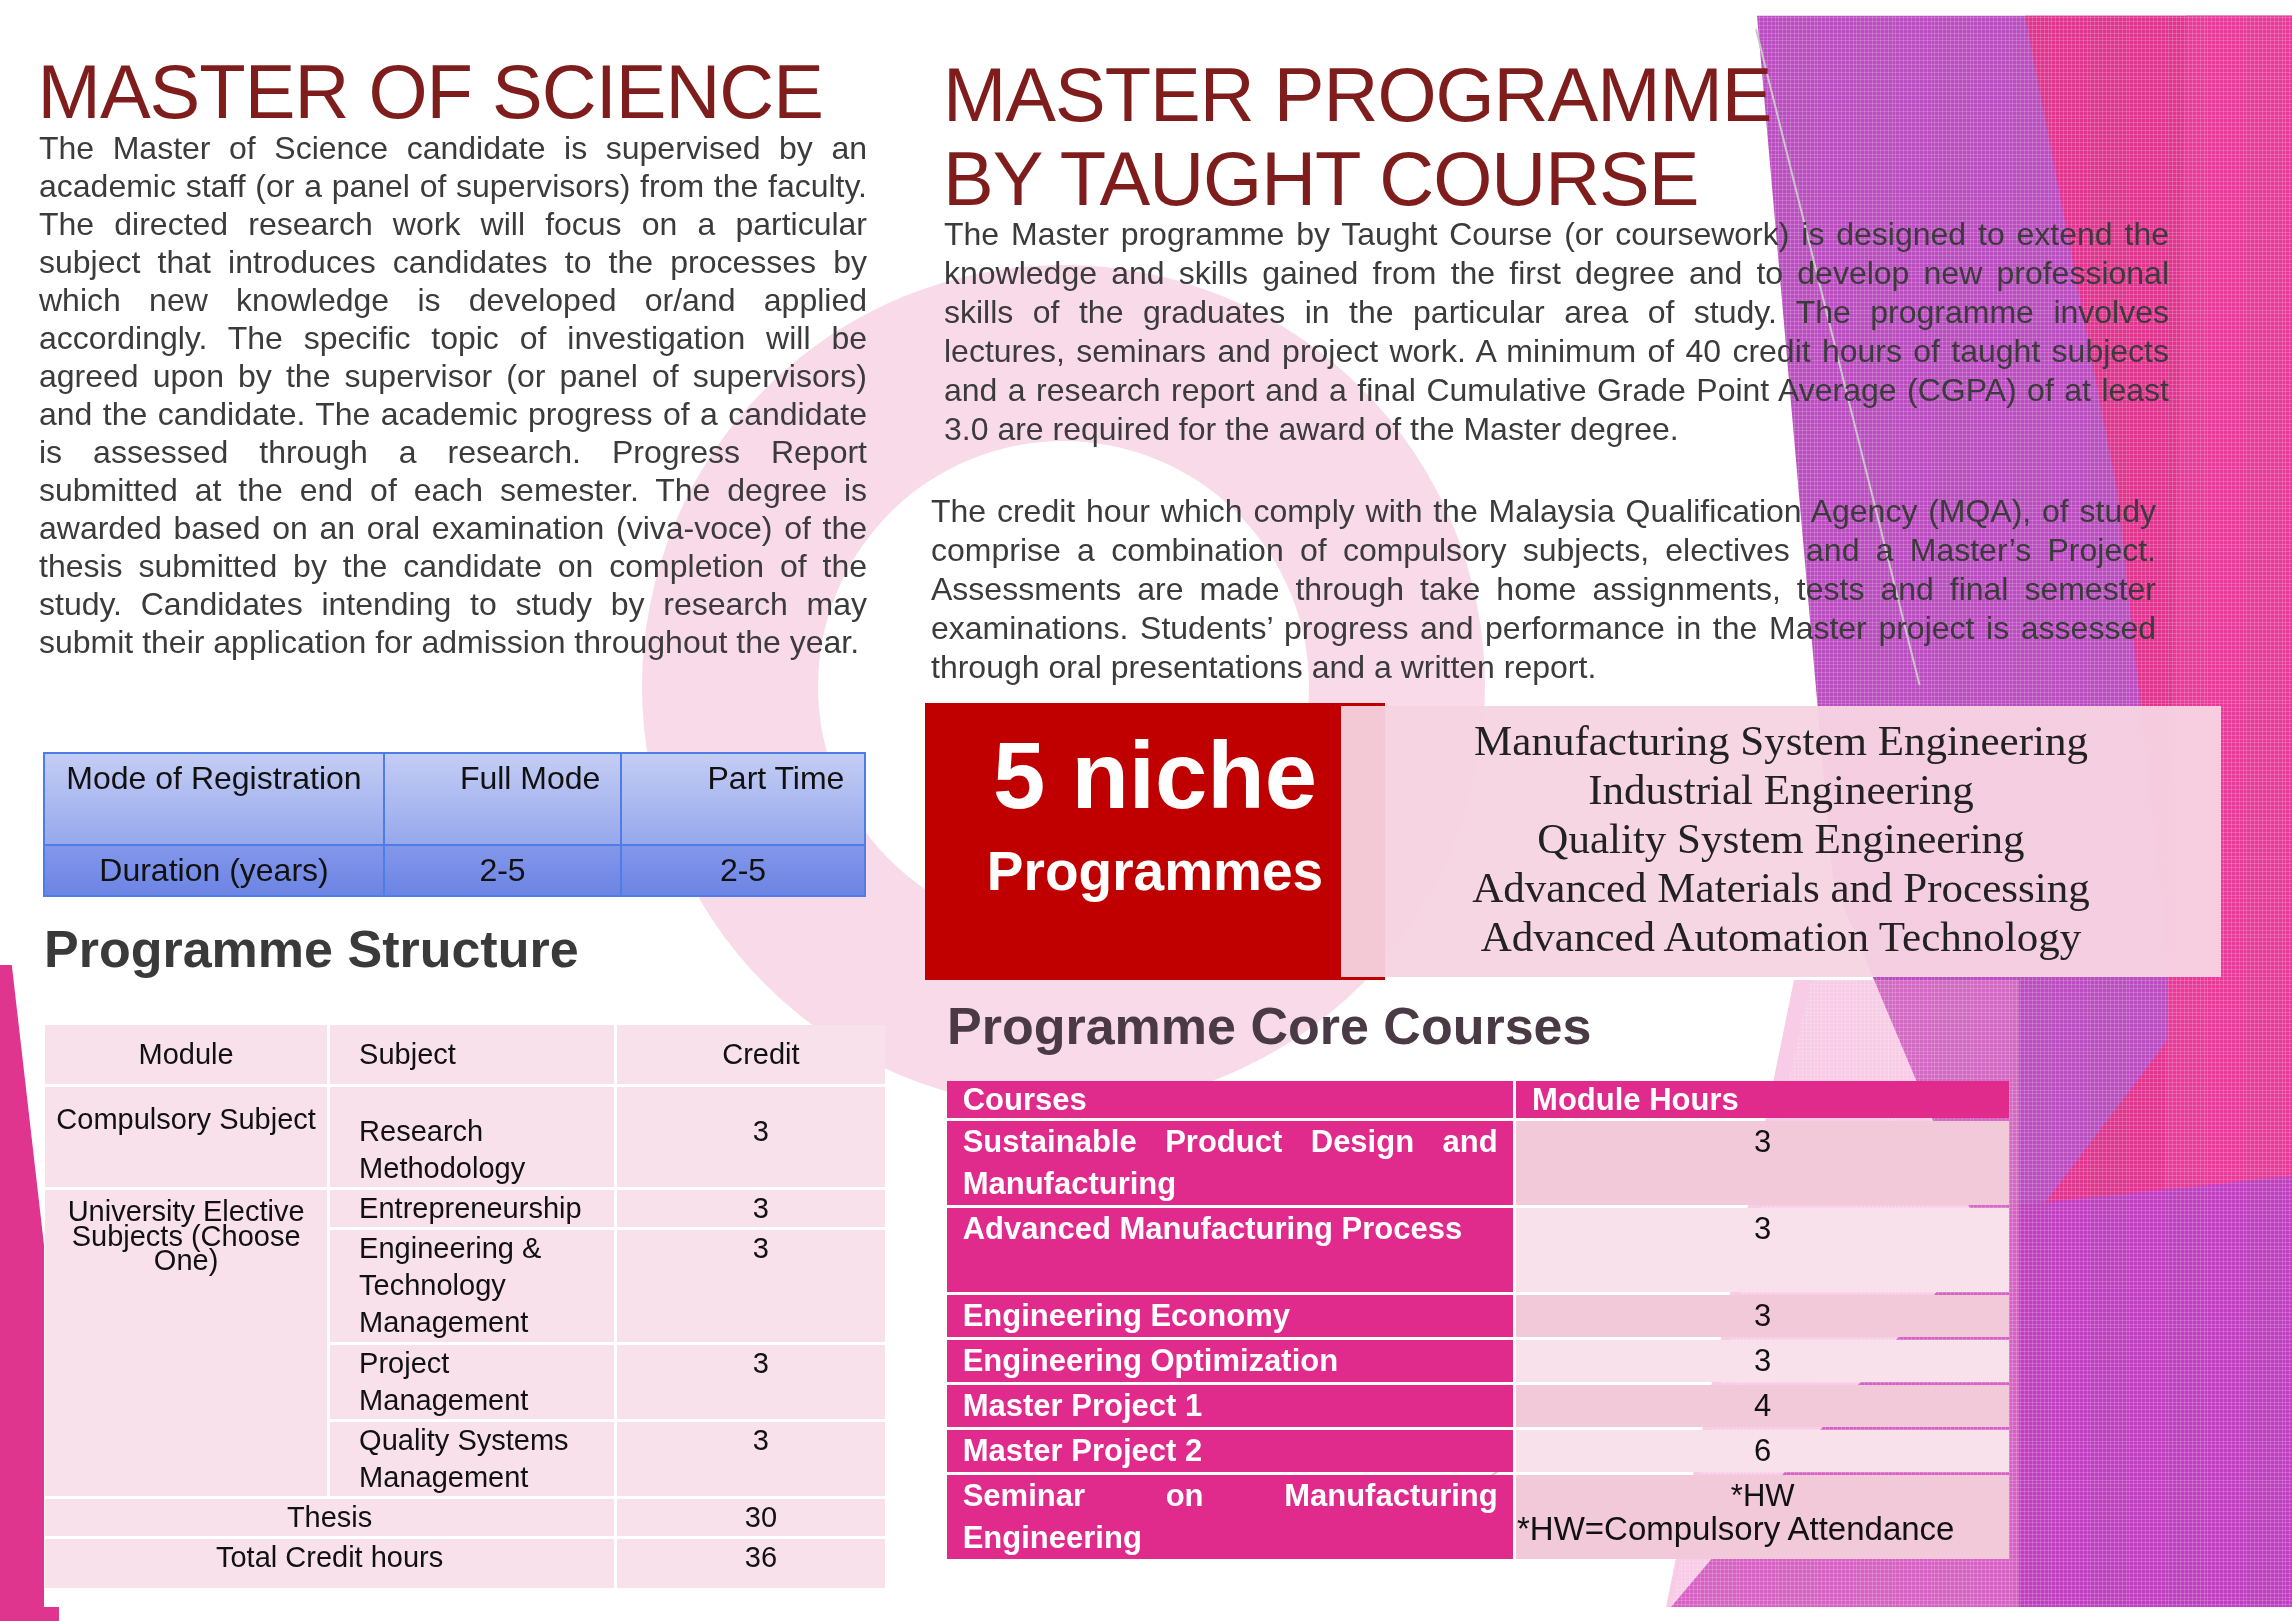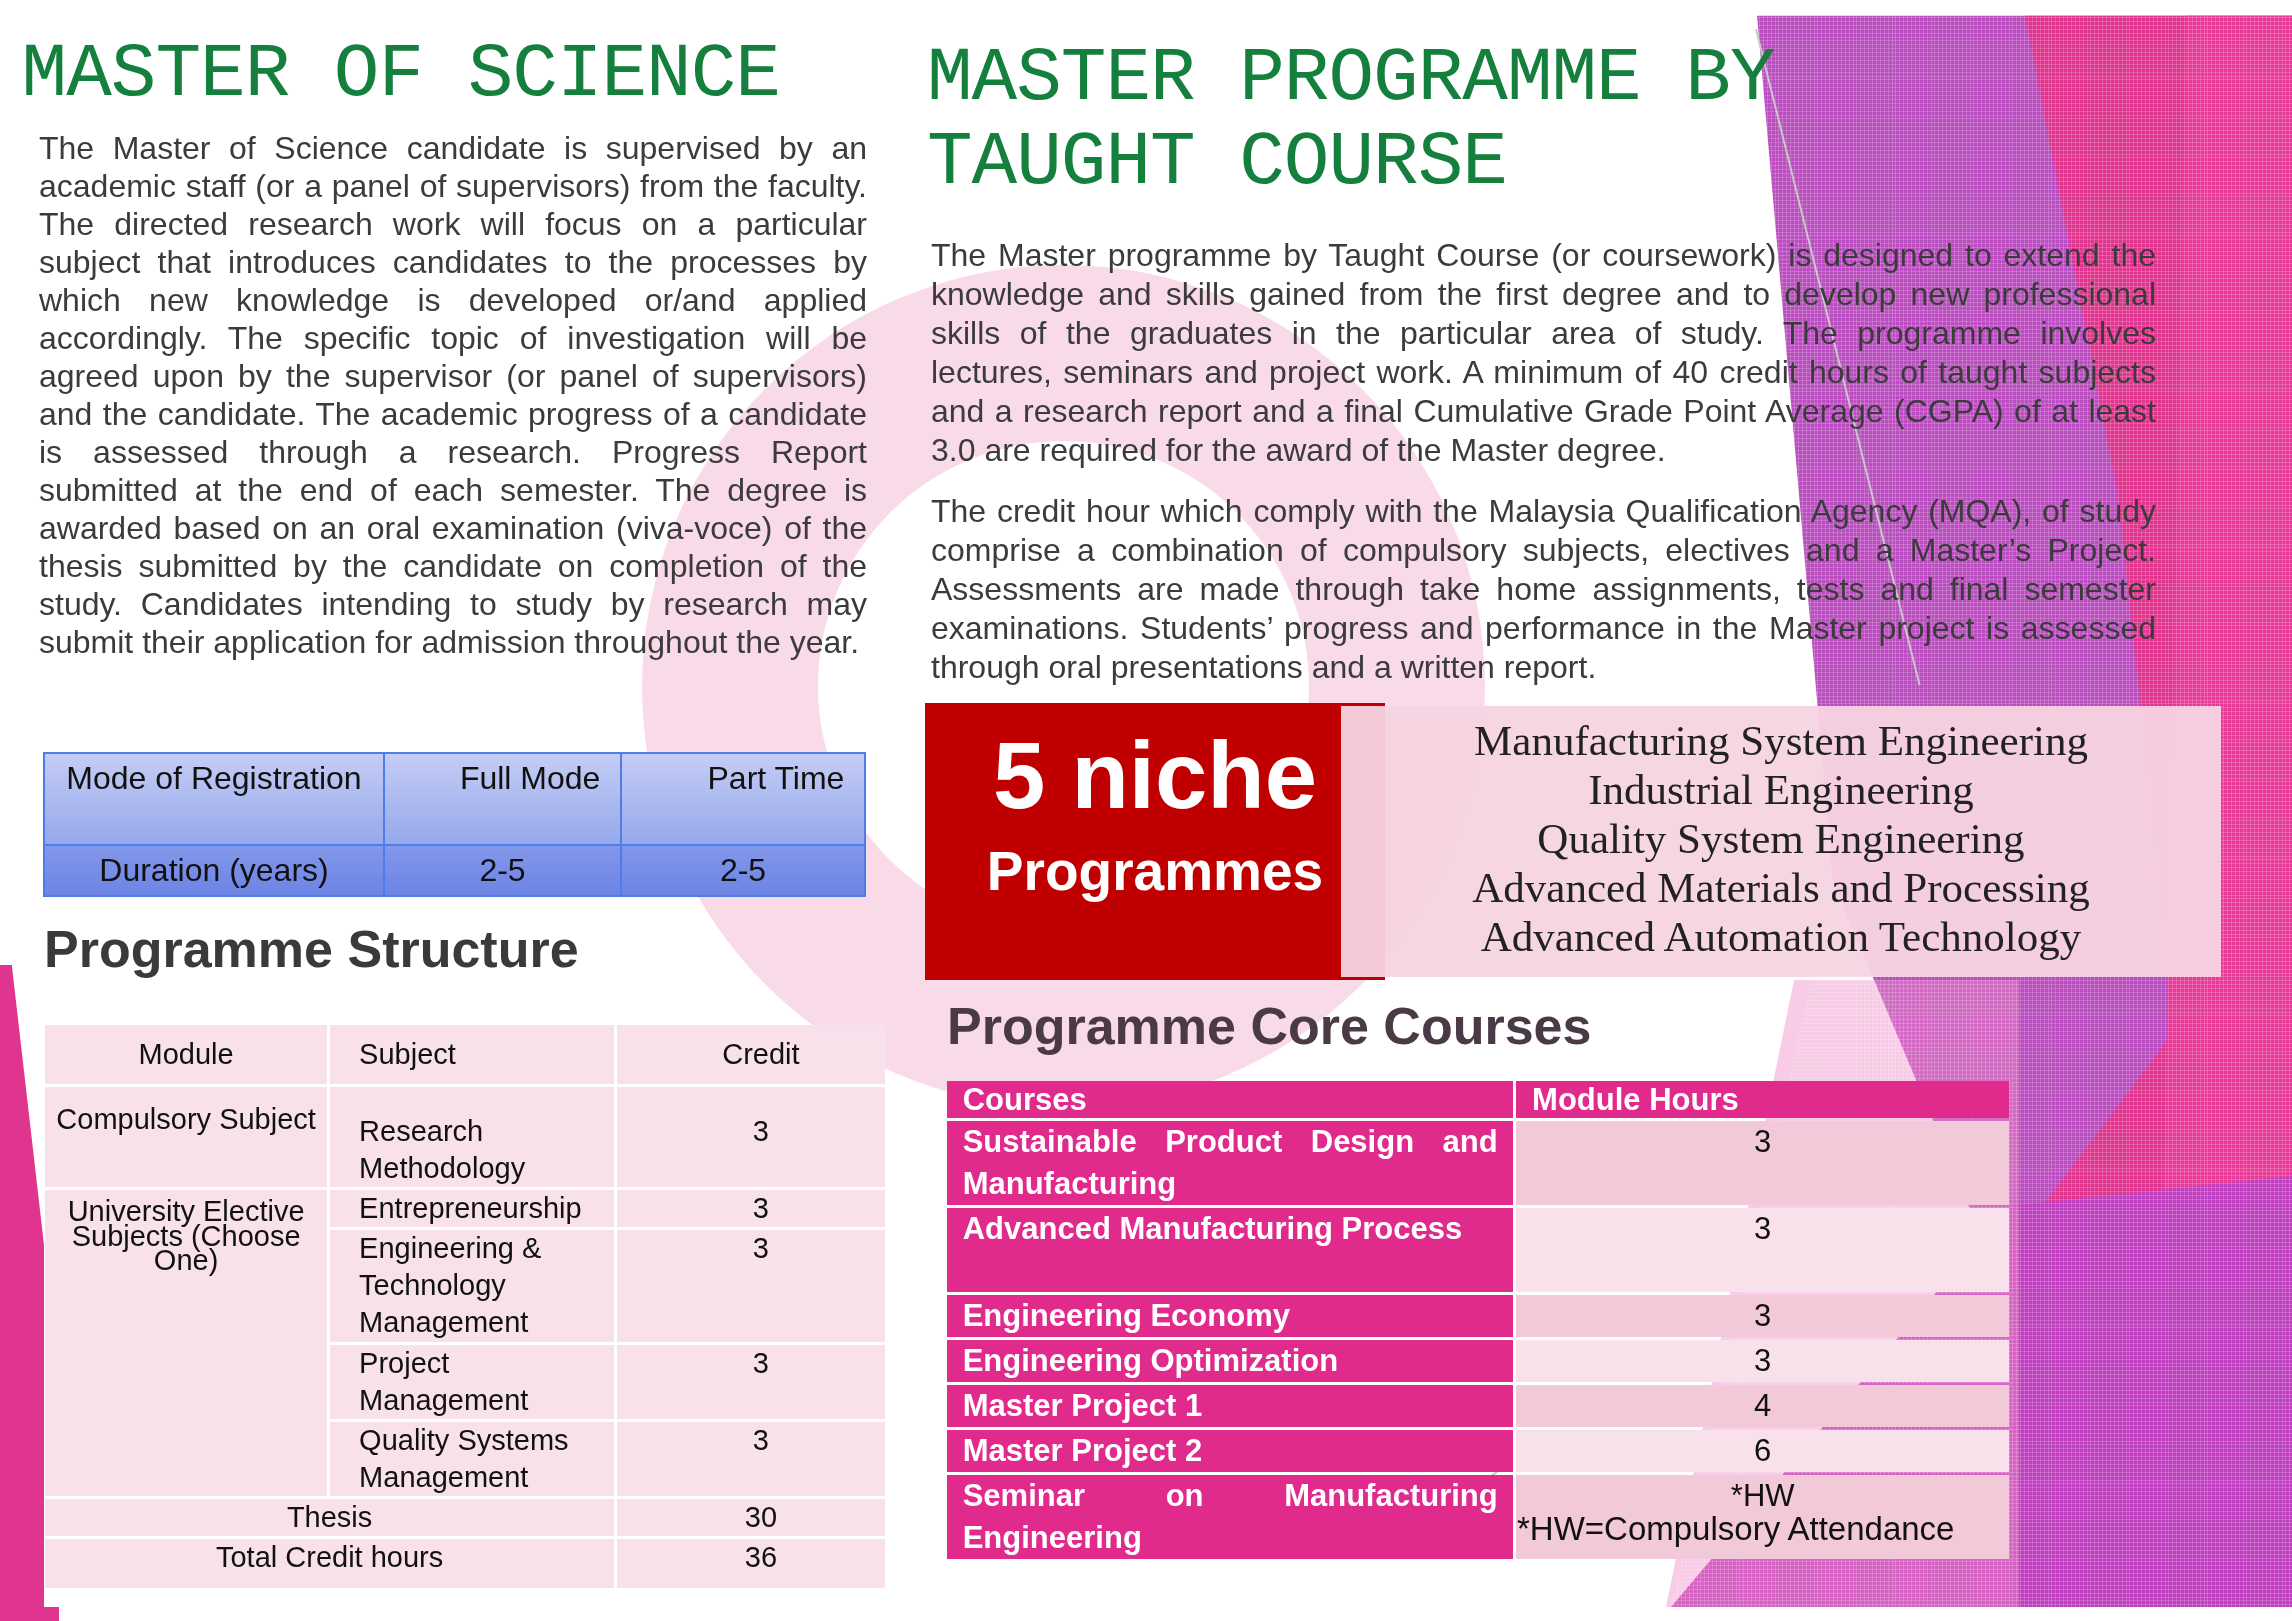--- a/index.html
+++ b/index.html
@@ -54,22 +54,22 @@
   .left-strip {
     left: 0; top: 0; width: 2293px; height: 1621px;
     background: #e0358f;
     clip-path: polygon(0 965px, 11.8px 965px, 44px 1245px, 44px 1607px, 59px 1607px, 59px 1621px, 0 1621px);
   }
   .thin-line {
     height: 2px; background: #c8c8c8; transform-origin: 0 0;
   }
   
   .title-serif {
-    font-family: Liberation Mono, monospace;
-    color: #15803d; font-weight: normal; letter-spacing: -1px; margin: 0;
+    font-family: Liberation Sans, sans-serif;
+    color: #7f1d1d; font-weight: normal; letter-spacing: -1px; margin: 16px;
     line-height: 1.1;
   }
   #msc-title { left: 21.6px; top: 34px; font-size: 76px; }
   #msc-body {
     left: 39px; top: 129px; width: 828px;
     font-size: 32px; line-height: 38px; text-align: justify; color: #3b3b3b;
   }
   
   #reg-table {
     left: 43px; top: 752px; width: 823px; height: 145px;
@@ -95,21 +95,21 @@
   #ps-table td { background: #f8e1ea; vertical-align: top; padding: 0; line-height: 37px; }
   #ps-table td.mod { text-align: center; line-height: 24.5px; }
   #ps-table td.cr { text-align: center; padding-left: 19.6px; }
   #ps-table td.sub { padding-left: 29px; }
 
   
   #mptc-title { left: 927px; top: 37px; font-size: 76px; line-height: 84px; }
   .mptc-body {
     left: 931px; width: 1225px; font-size: 32px; line-height: 39px; text-align: justify; color: #3b3b3b;
   }
-  #mptc-p1 { top: 236px; }
+  #mptc-p1 { top: 215px; margin-left: 13px; }
   #mptc-p2 { top: 492px; }
 
   #niche-box {
     left: 925px; top: 703px; width: 460px; height: 277px; background: #c00000;
     color: #fff; font-weight: bold; text-align: center;
   }
   #niche-big { display: block; font-size: 94px; line-height: 98px; margin-top: 23.5px; }
   #niche-small { display: block; font-size: 55px; line-height: 59px; margin-top: 17.6px; }
 
   #niche-list {

